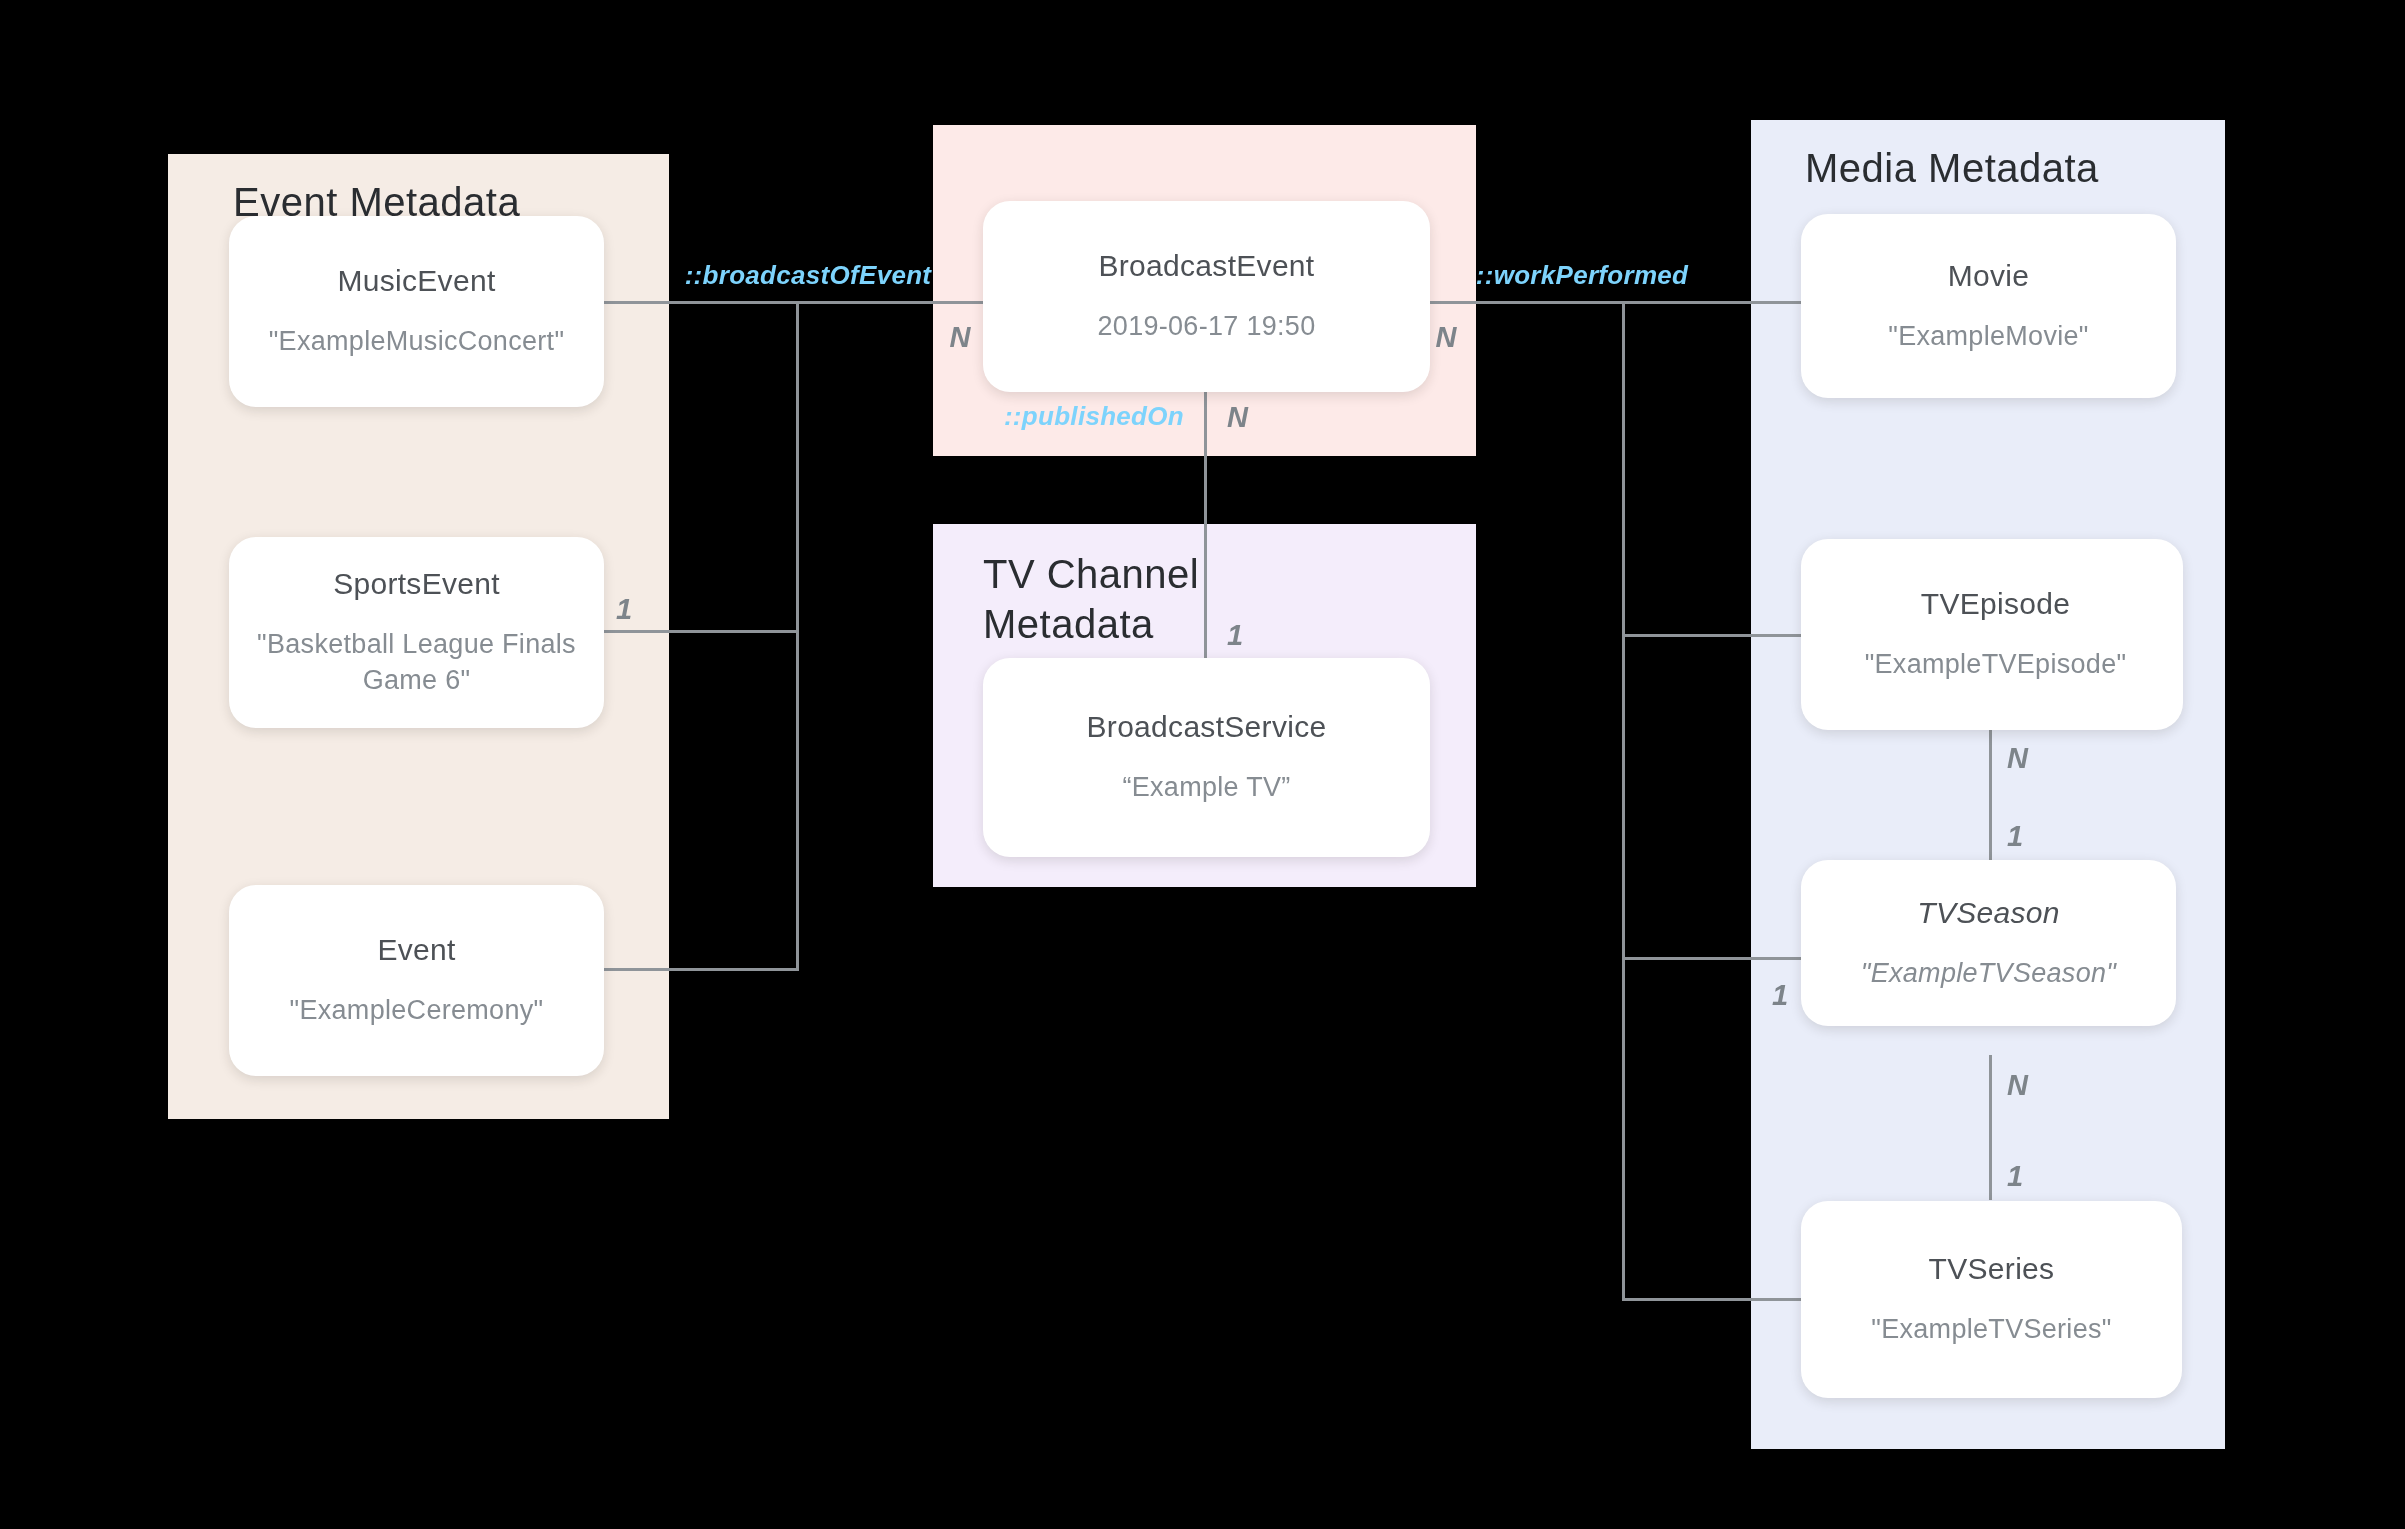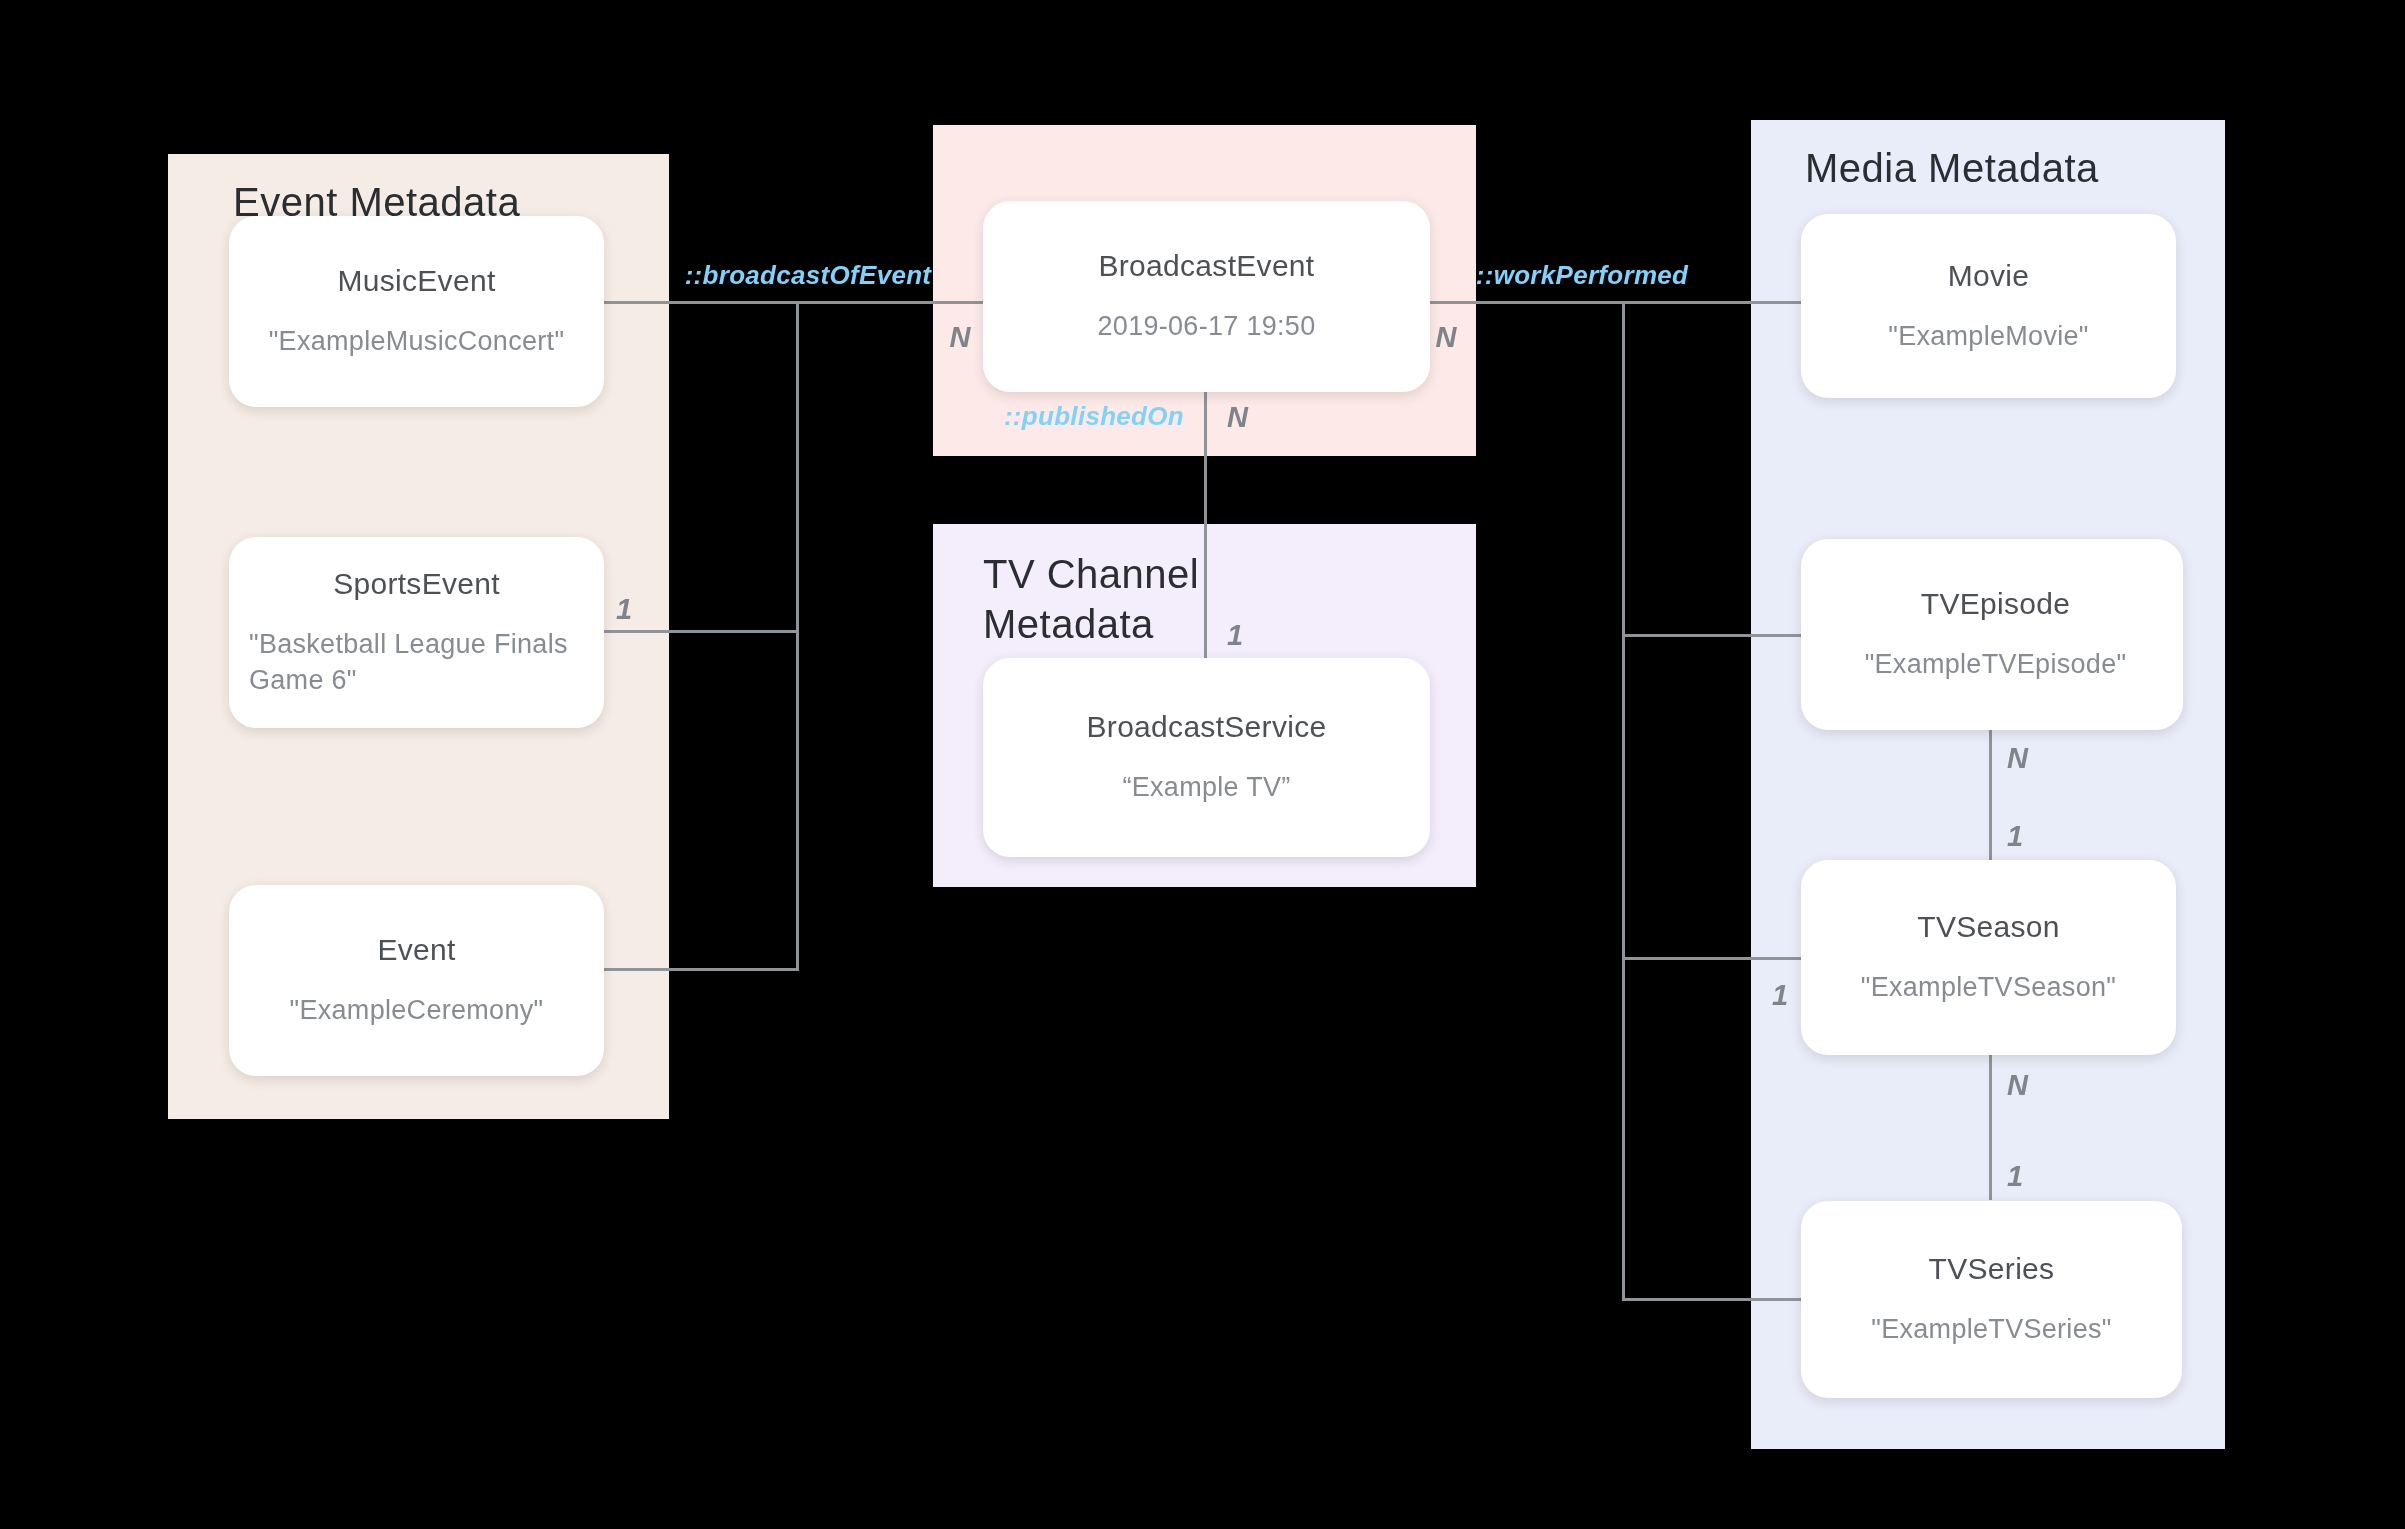--- a/index.html
+++ b/index.html
@@ -42,20 +42,21 @@
   .card {
     position: absolute;
     background: #ffffff;
     border-radius: 27px;
     box-shadow: 0 3.8px 11.5px rgba(40, 30, 20, 0.13);
     display: flex;
     flex-direction: column;
     align-items: center;
     justify-content: center;
     gap: 25px;
+    text-align: center;
   }
   .card-title {
     font-size: 30px;
     color: #4d5156;
     line-height: 34px;
     letter-spacing: 0.3px;
   }
   .card-subtitle {
     font-size: 27px;
     color: #868c92;
@@ -64,21 +65,21 @@
     letter-spacing: 0.3px;
   }
 
   #card-music-event       { left: 229px;  top: 216px;  width: 375px; height: 191px; }
   #card-sports-event      { left: 229px;  top: 537px;  width: 375px; height: 191px; }
   #card-event             { left: 229px;  top: 885px;  width: 375px; height: 191px; }
   #card-broadcast-event   { left: 983px; top: 201px;  width: 447px; height: 191px; }
   #card-broadcast-service { left: 983px; top: 658px;  width: 447px; height: 199px; }
   #card-movie             { left: 1801px; top: 214px;  width: 375px; height: 184px; }
   #card-tv-episode        { left: 1801px; top: 539px;  width: 375px; height: 191px; padding-left: 7px; }
-  #card-tv-season         { left: 1801px; top: 860px;  width: 375px; height: 195px; }
+  #card-tv-season         { left: 1801px; top: 860px;  width: 375px; height: 166px; font-style: italic; }
   #card-tv-series         { left: 1801px; top: 1201px; width: 381px; height: 197px; }
 
   
   .line { position: absolute; background: #8f9499; }
   #line-main-left    { left: 604px;  top: 301px;  width: 379px; height: 2.9px; }
   #line-v-left       { left: 796px;  top: 301px;  width: 2.9px;   height: 670px; }
   #line-sports-stub  { left: 604px;  top: 630px;  width: 192px; height: 2.9px; }
   #line-event-stub   { left: 604px;  top: 968px; width: 195px; height: 2.9px; }
   #line-main-right   { left: 1430px; top: 301px;  width: 371px; height: 2.9px; }
   #line-v-right      { left: 1622px; top: 301px;  width: 2.9px;   height: 1000px; }

